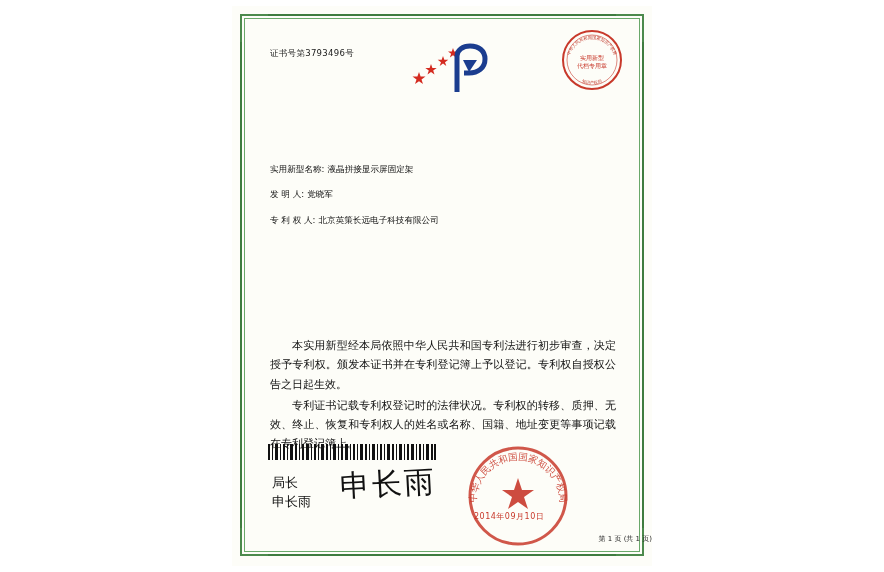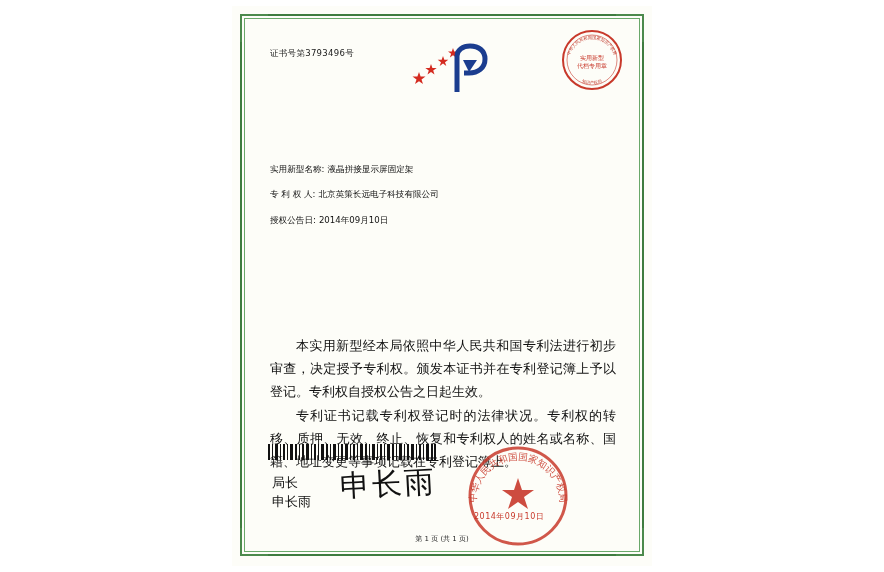--- a/index.html
+++ b/index.html
@@ -114,25 +114,24 @@
     white-space: nowrap;
   }
   .field .lbl { letter-spacing: 0px; }
   .field .val { margin-left: 3px; text-align: center; }
 
   .body-text {
     position: absolute;
     left: 38px;
     right: 36px;
     top: 330px;
-    font-size: 13px;
+    font-size: 11px;
     line-height: 1.75;
     color: #111;
     text-align: justify;
-    font-family: Liberation Mono, monospace;
   }
   .body-text p {
     margin: 0 0 2px 0;
     text-indent: 2em;
   }
 
   .barcode {
     position: absolute;
     left: 36px;
     top: 438px;
@@ -173,21 +172,21 @@
     font-size: 8px;
     color: #c8392b;
     letter-spacing: 0.5px;
   }
 
   .footer-page {
     position: absolute;
     left: 0;
     right: 0;
     bottom: 22px;
-    text-align: center;
+    text-align: right;
     font-size: 7px;
     color: #222;
   }
 </style>
 </head>
 <body>
 
 <div class="page">
   <div class="cert">
 
@@ -225,24 +224,24 @@
         <textPath href="#arcBot" startOffset="50%" text-anchor="middle">知识产权局</textPath>
       </text>
     </svg>
 
 
     <div class="fields">
       <div class="field">
         <span class="lbl">实用新型名称:</span><span class="val">液晶拼接显示屏固定架</span>
       </div>
       <div class="field">
-        <span class="lbl">专 利 权 人:</span><span class="val">北京英策长远电子科技有限公司</span>
+        <span class="lbl">发 明 人:</span><span class="val">党晓军</span>
       </div>
       <div class="field">
-        <span class="lbl">授权公告日:</span><span class="val">2014年09月10日</span>
+        <span class="lbl">专 利 权 人:</span><span class="val">北京英策长远电子科技有限公司</span>
       </div>
     </div>
 
     <div class="body-text">
       <p>本实用新型经本局依照中华人民共和国专利法进行初步审查，决定授予专利权。颁发本证书并在专利登记簿上予以登记。专利权自授权公告之日起生效。</p>
       <p>专利证书记载专利权登记时的法律状况。专利权的转移、质押、无效、终止、恢复和专利权人的姓名或名称、国籍、地址变更等事项记载在专利登记簿上。</p>
     </div>
 
     <svg class="barcode" viewBox="0 0 168 16" preserveAspectRatio="none">
       <g fill="#111">

